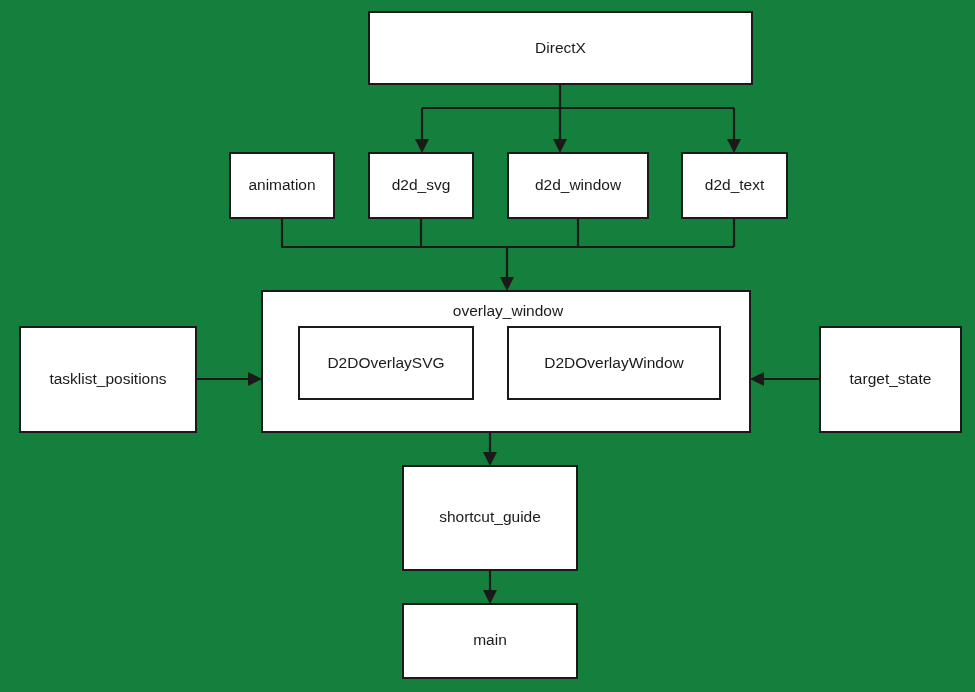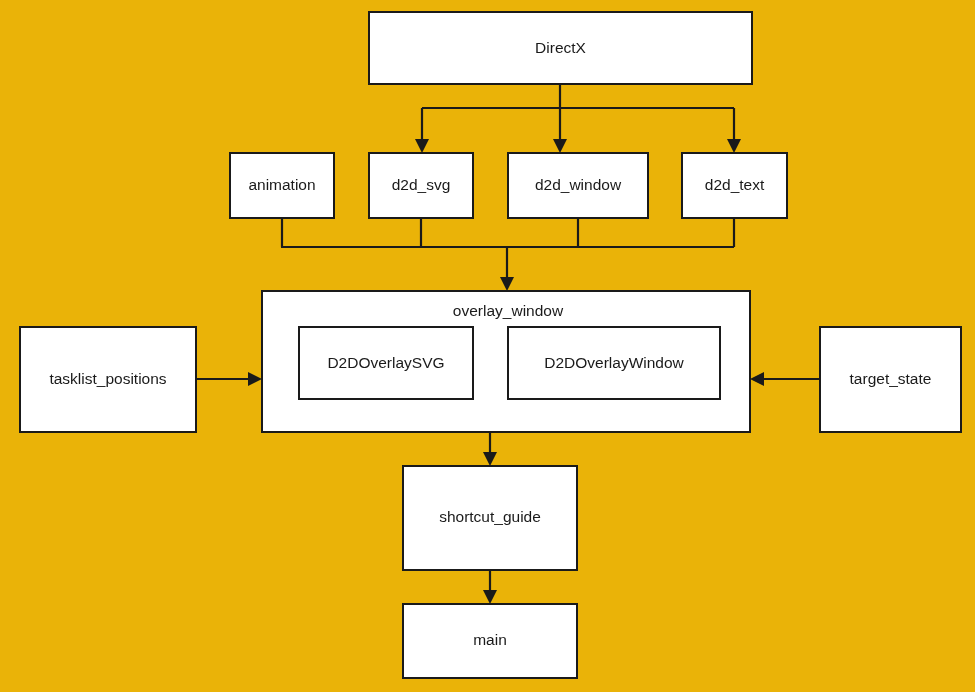--- a/index.html
+++ b/index.html
@@ -8,21 +8,21 @@
     padding: 0;
     background: #ffffff;
   }
   body {
     font-family: "Liberation Sans", sans-serif;
   }
   #diagram-root {
     position: relative;
     width: 975px;
     height: 692px;
-    background: #eab308;
+    background: #15803d;
     overflow: hidden;
   }
   svg.diagram-canvas {
     position: absolute;
     top: 0;
     left: 0;
     width: 975px;
     height: 692px;
     display: block;
   }

